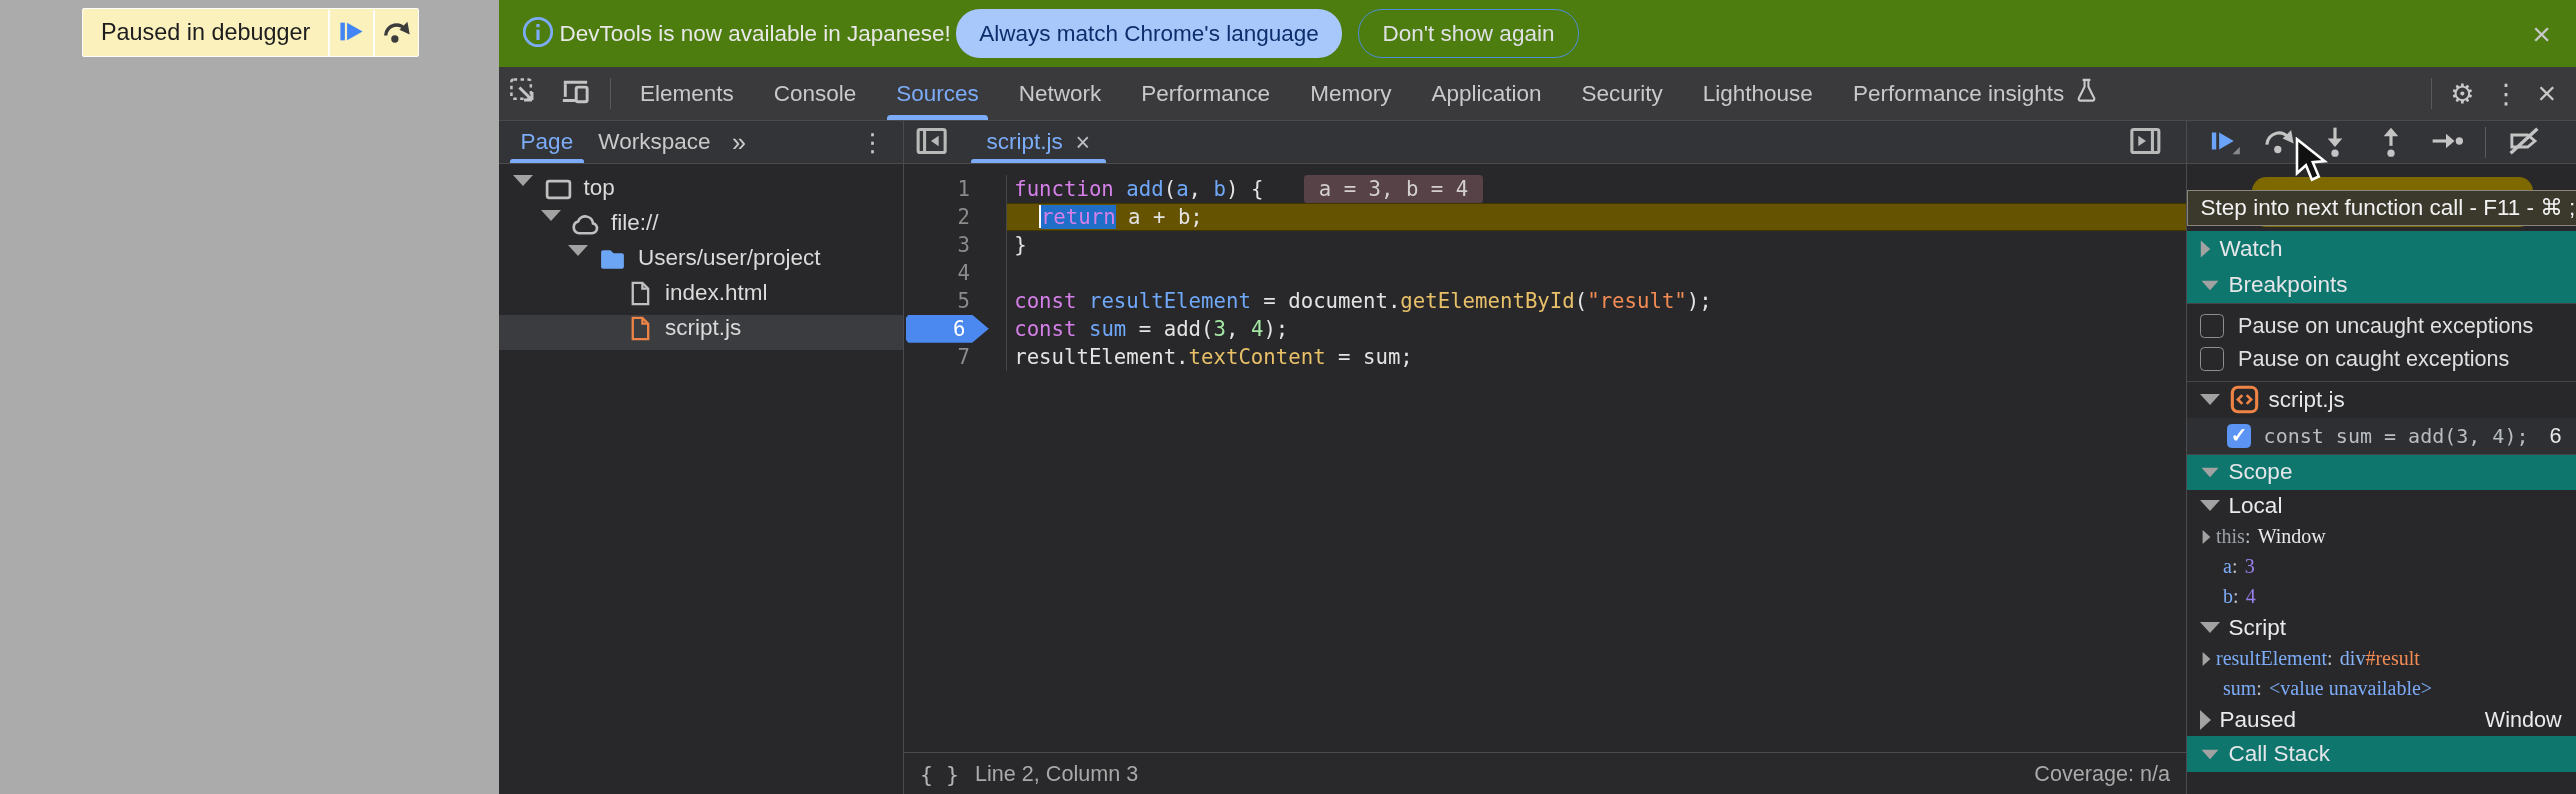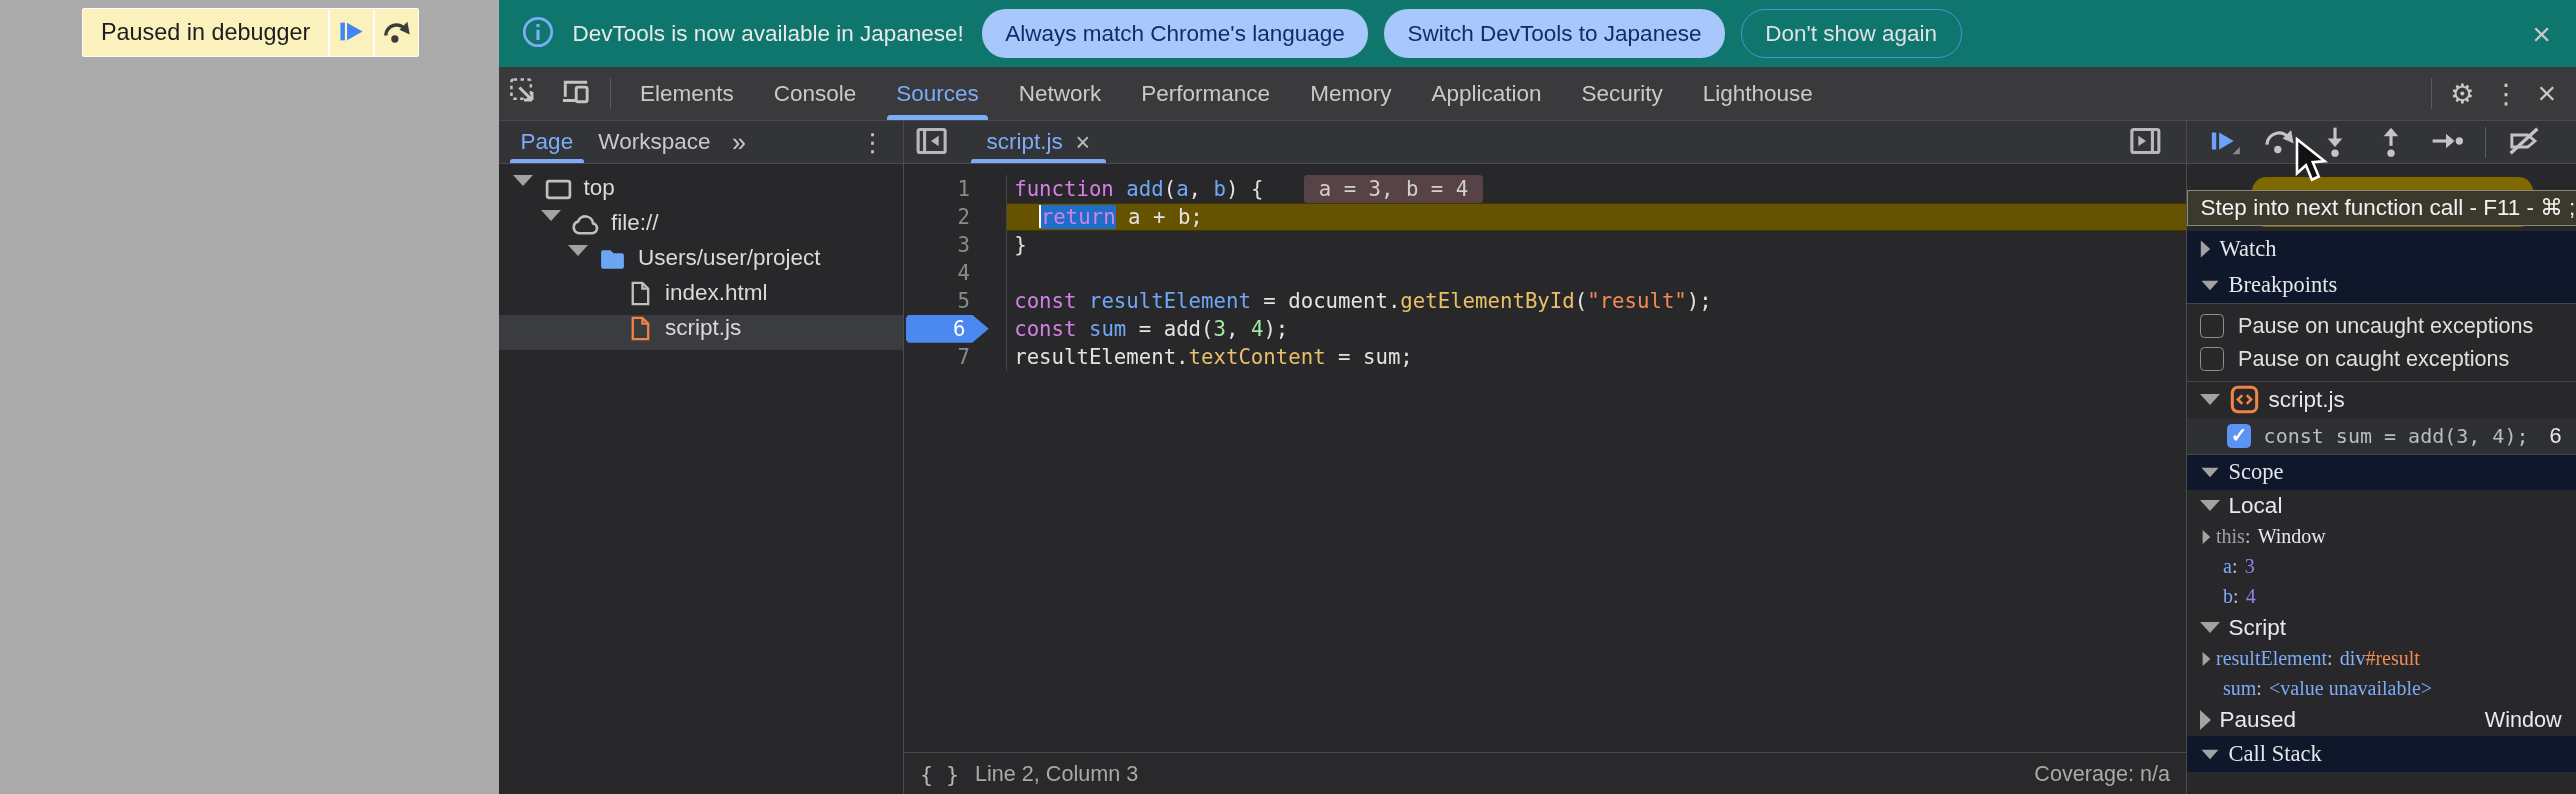--- a/index.html
+++ b/index.html
@@ -15,21 +15,21 @@
     background:#faf1bc; border:1.8px solid #fdfdfd; border-radius:1.8px;
   }
   .paused-banner .pb-label { font-size:23.4px; color:#1d1d1f; padding:0 18px; }
   .pb-divider { width:1.8px; height:46px; background:#fdfdfd; }
   .pb-btn { width:43px; height:46px; display:flex; align-items:center; justify-content:center; background:transparent; border:none; cursor:pointer; }
 
   
   .devtools { position:absolute; left:499px; top:0; width:2077px; height:795px; background:#28282a; display:flex; flex-direction:column; }
 
   
-  .infobar { height:67px; background:#0f766e; display:flex; align-items:center; padding-left:23.4px; gap:18px; flex:0 0 auto; }
+  .infobar { height:67px; background:#4d7c0f; display:flex; align-items:center; padding-left:23.4px; gap:5px; flex:0 0 auto; }
   .infobar-msg { font-size:22.5px; color:#e8e8e8; }
   .pill { height:49px; border-radius:24px; padding:0 23.4px; font-size:22.5px; border:none; cursor:pointer; white-space:nowrap; font-family:"Liberation Sans",sans-serif; }
   .pill.filled { background:#a8c7fa; color:#0c2e6c; }
   .pill.outlined { background:transparent; border:1.8px solid #4d8fd6; color:#dfe1e5; }
   .infobar-close { margin-left:auto; margin-right:25px; background:none; border:none; color:#cfcfcf; font-size:32px; line-height:32px; cursor:pointer; }
 
   
   .tabbar { height:54px; background:#3a3a3d; border-bottom:0.9px solid #4b4b4d; display:flex; align-items:center; flex:0 0 auto; }
   .icon-btn { background:none; border:none; cursor:pointer; display:flex; align-items:center; justify-content:center; padding:0 9px; height:100%; }
   .vdiv { width:0.9px; height:31px; background:#5a5a5a; margin:0 9px; }
@@ -82,21 +82,21 @@
   .braces { font-family:"DejaVu Sans Mono", monospace; font-size:21.6px; color:#b5b5b5; cursor:pointer; }
   .coverage { margin-left:auto; }
 
   
   .rightpanel { width:390px; flex:0 0 auto; border-left:0.9px solid #4b4b4d; display:flex; flex-direction:column; background:#28282a; }
   .dbg-toolbar { gap:3.6px; padding-left:10.8px; position:relative; }
   .dbg-content { position:relative; flex:1 1 auto; padding-top:67px; overflow:visible; }
   .gold-banner { position:absolute; left:65px; top:12.6px; width:281px; height:50px; background:#7e6800; border-radius:14.4px; z-index:1; }
   .gold-banner .gb-circle { position:absolute; left:25px; top:14.4px; width:34px; height:34px; border-radius:50%; background:#ead87f; }
   .dbg-tooltip { position:absolute; left:0; top:26px; z-index:5; height:36px; line-height:34px; background:#3b382c; border:0.9px solid #8a877a; color:#f2f2f2; font-size:22.5px; padding:0 12.6px; white-space:nowrap; }
-  .sec-row { height:36px; display:flex; align-items:center; padding-left:12.6px; font-size:22.5px; color:#e4e6e9; cursor:pointer; background:#0f172a;font-family:Liberation Serif, serif; }
+  .sec-row { height:36px; display:flex; align-items:center; padding-left:12.6px; font-size:22.5px; color:#e4e6e9; cursor:pointer; background:#0f766e; }
   .sec-row .tri, .sec-row .tri-right { transform:scale(.85); }
   .sec-label { margin-left:9px; }
   .hr { height:0.9px; background:#454547; }
   .toggles { padding:5.4px 0; background:#28282a; }
   .toggle-row { height:33px; display:flex; align-items:center; padding-left:12.6px; gap:14.4px; cursor:pointer; }
   .checkbox { width:24px; height:24px; border:1.8px solid #8f8f8f; border-radius:4.5px; background:transparent; flex:0 0 auto; position:relative; cursor:pointer; }
   .checkbox.checked { background:#5b94f2; border-color:#5b94f2; }
   .checkbox.checked::after { content:"✓"; position:absolute; left:2.7px; top:-1.8px; color:#fff; font-size:20px; font-weight:bold; }
   .toggle-label { font-size:21.6px; color:#e0e0e0; }
   .bp-group-row { height:36px; display:flex; align-items:center; padding-left:12.6px; gap:9px; font-size:22.5px; color:#e4e6e9; cursor:pointer; }
@@ -148,21 +148,20 @@
       <span>
         <svg width="32" height="32" viewBox="0 0 28 28" fill="none">
             <circle cx="14" cy="14" r="12" stroke="#7cacf8" stroke-width="2.4"></circle>
             <rect x="12.6" y="12" width="2.8" height="9" fill="#7cacf8"></rect>
             <rect x="12.6" y="7" width="2.8" height="2.8" fill="#7cacf8"></rect>
           </svg>
       </span>
       <span class="infobar-msg">DevTools is now available in Japanese!</span>
       <span style="display:flex;gap:16px;align-items:center;">
           <button class="pill filled">Always match Chrome's language</button>
-          <button class="pill filled">Switch DevTools to Japanese</button>
           <button class="pill outlined">Don't show again</button>
         </span>
       <button class="infobar-close glyph close">×</button>
     </div>
 
     <div class="tabbar">
       <button class="icon-btn">
         <span>
           <svg width="32" height="32" viewBox="0 0 28 28" fill="none">
               <rect x="3" y="3" width="17" height="17" rx="2" stroke="#c4c4c4" stroke-width="2.2" stroke-dasharray="3 3"></rect>
@@ -201,20 +200,26 @@
           </div>
           <div class="tab">
             <span class="tab-label">Application</span>
           </div>
           <div class="tab">
             <span class="tab-label">Security</span>
           </div>
           <div class="tab">
             <span class="tab-label">Lighthouse</span>
           </div>
+          <div class="tab">
+            <span class="tab-label">Performance insights</span>
+            <span><svg width="27" height="27" viewBox="0 0 28 28" fill="none" stroke="#c9c9c9" stroke-width="2.2">
+                <path d="M10 3 h8 M12 3 v7 L6 22 a1.8 1.8 0 0 0 1.7 2.5 h12.6 A1.8 1.8 0 0 0 22 22 L16 10 V3"></path>
+              </svg></span>
+          </div>
         </span>
       <span class="tabbar-right">
         <span class="vdiv"></span>
         <button class="icon-btn glyph">⚙</button>
         <button class="icon-btn glyph">⋮</button>
         <button class="icon-btn glyph close">×</button>
       </span>
     </div>
 
     <div class="main">

